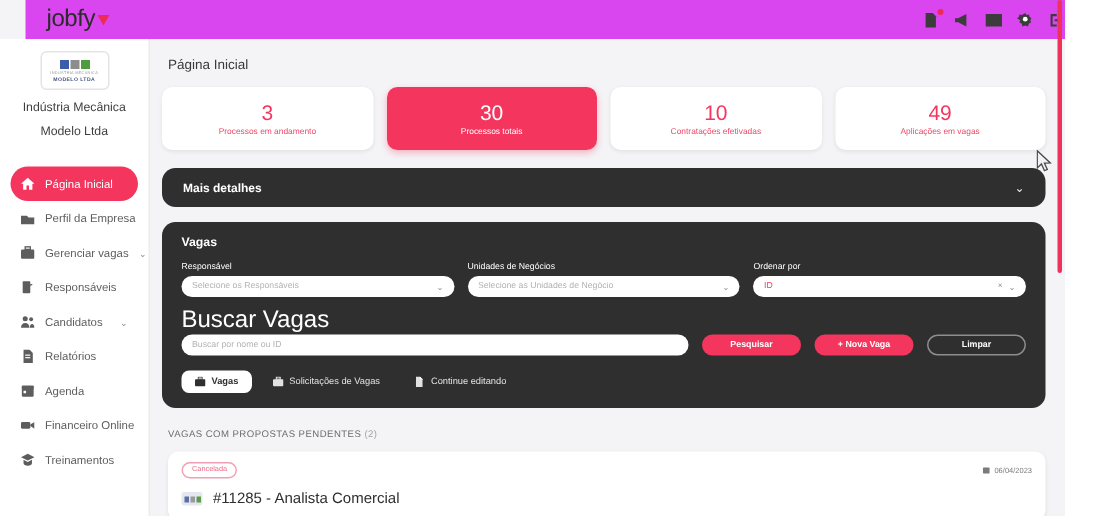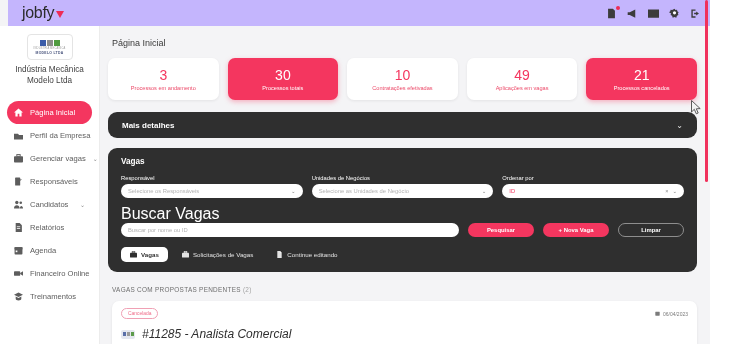--- a/index.html
+++ b/index.html
@@ -11,22 +11,22 @@
   }
   .app {
     position: relative;
     width: 710px; height: 344px;
     background: #f4f4f6;
     overflow: hidden;
   }
 
   
   .topbar {
-    position: absolute; top: 0; left: 8px; width: 710px; height: 26px;
-    background: #c4b5fd;
+    position: absolute; top: 0; left: 17px; width: 710px; height: 26px;
+    background: #d946ef;
     display: flex; align-items: center;
     z-index: 5;
   }
   .brand {
     width: 100px; padding-left: 14px;
     font-size: 16px; font-weight: 400; letter-spacing: -0.3px;
     color: #2b2b2b; display: flex; align-items: baseline;
   }
   .brand .tri {
     display: inline-block; width: 0; height: 0; margin-left: 2px;
@@ -62,21 +62,21 @@
     gap: 1px;
   }
   .logo-squares { display: flex; gap: 1px; }
   .logo-squares i { display: block; width: 6px; height: 6px; }
   .logo-squares i:nth-child(1) { background: #3b5ca8; }
   .logo-squares i:nth-child(2) { background: #8d8d8d; }
   .logo-squares i:nth-child(3) { background: #4f9b3f; }
   .logo-sub { font-size: 2.6px; color: #9a9a9a; letter-spacing: .2px; }
   .logo-name { font-size: 3.4px; font-weight: bold; color: #44507a; letter-spacing: .3px; }
   .company-name {
-    font-size: 8.2px; color: #3f3f3f; line-height: 11px; padding: 0 4px;
+    font-size: 8.2px; color: #3f3f3f; line-height: 16px; padding: 0 4px;
   }
   .menu { margin-top: 9px; }
   .menu-item {
     display: flex; align-items: center; gap: 7px;
     height: 23px; margin: 0 7px; padding: 0 7px;
     border-radius: 12px;
     font-size: 7.6px; color: #5d5d5d;
     cursor: pointer; position: relative;
   }
   .menu-item.active { background: #f4365f; color: #ffffff; }
@@ -170,21 +170,21 @@
   }
   .vdate { font-size: 5px; color: #7b7b7b; display: flex; align-items: center; gap: 3px; white-space: nowrap; }
   .vdate svg { width: 5px; height: 5px; fill: #7b7b7b; display:block; }
   .vcard-body { display: flex; align-items: center; gap: 7px; margin-top: 8px; }
   .vthumb { width: 14px; height: 9px; border-radius: 2px; background: #e4e7ef; flex: 0 0 14px;
             display: flex; align-items: center; justify-content: center; gap: 1px; }
   .vthumb i { display:block; width: 3px; height: 4px; }
   .vthumb i:nth-child(1){ background:#5a6fa8; }
   .vthumb i:nth-child(2){ background:#9a9a9a; }
   .vthumb i:nth-child(3){ background:#5d9b4c; }
-  .vtitle { font-size: 12px; color: #2f2f2f; white-space: nowrap; font-style: italic; }
+  .vtitle { font-size: 10px; color: #2f2f2f; white-space: nowrap; }
 
   
   .scrollbar {
     position: absolute; right: 2px; top: 0; width: 3px; height: 182px;
     background: #f0315c; border-radius: 2px; z-index: 20; cursor: grab;
   }
   .cursor { position: absolute; left: 691px; top: 100px; z-index: 30; pointer-events: none; }
   .cursor svg { display: block; }
 </style>
 </head>
@@ -345,24 +345,20 @@
           <span class="cap">Processos totais</span>
         </div>
         <div class="stat">
           <span class="num">10</span>
           <span class="cap">Contratações efetivadas</span>
         </div>
         <div class="stat">
           <span class="num">49</span>
           <span class="cap">Aplicações em vagas</span>
         </div>
-        <div class="stat accent">
-          <span class="num">21</span>
-          <span class="cap">Processos cancelados</span>
-        </div>
       </div>
 
     <div class="panel-dark details-bar">
       <span class="t">Mais detalhes</span>
       <span class="c">⌄</span>
     </div>
 
     <div class="panel-dark vagas-panel">
       <div class="vagas-title">Vagas</div>
 

